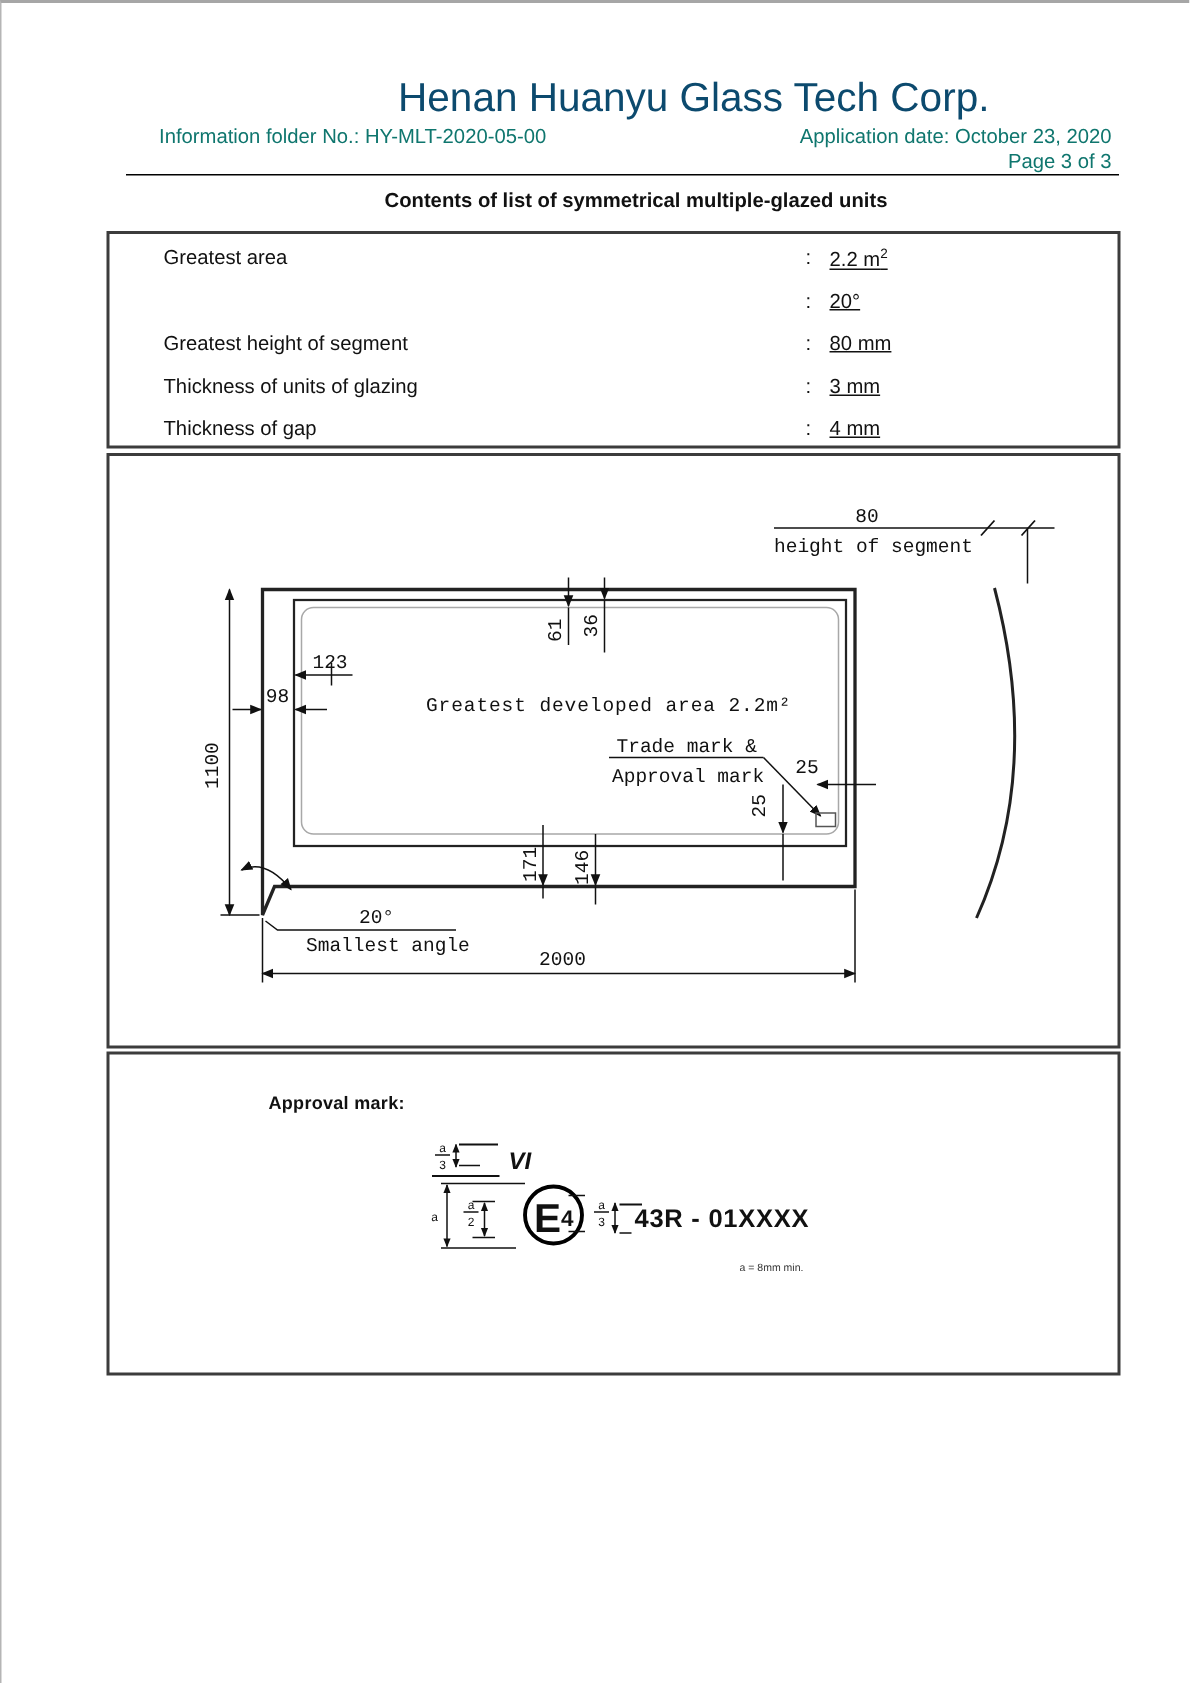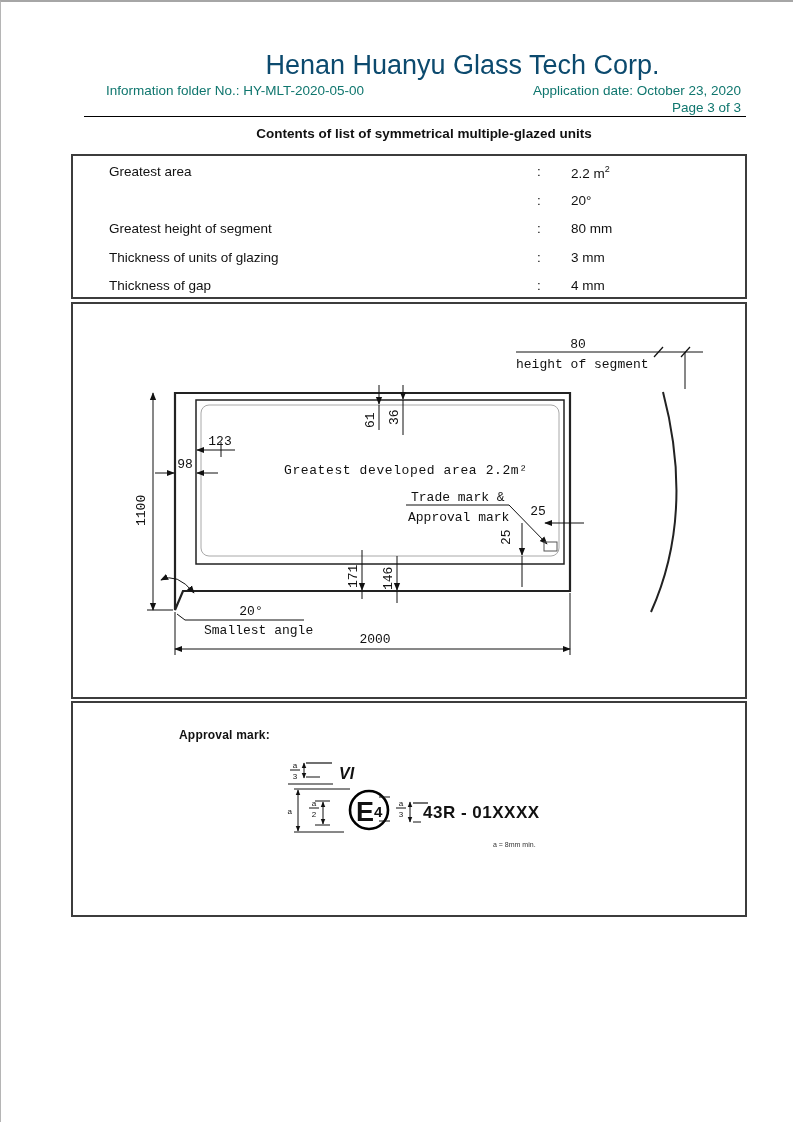--- a/index.html
+++ b/index.html
@@ -14,21 +14,21 @@
     top:48px;left:130px;width:663px;text-align:center;
     font-family:Liberation Sans, sans-serif;font-size:27px;color:#0c4a6e;
   }
   .hinfo{top:81px;font-size:13.5px;color:#0f766e;}
   .rule{top:114px;left:83px;width:662px;border-top:1.5px solid #000;height:0;}
   .subtitle{top:124px;left:53px;width:740px;text-align:center;font-size:13.5px;font-weight:bold;}
   .specbox{top:152px;left:70px;width:676px;height:145px;border:2px solid #3c3c3c;box-sizing:border-box;}
   .specrow{position:absolute;left:0;width:100%;height:17px;font-size:13.5px;margin-left:26px;}
   .specrow .lbl{position:absolute;left:10px;}
   .specrow .colon{position:absolute;left:438px;}
-  .specrow .val{position:absolute;left:472px;}
+  .specrow .val{position:absolute;left:454px;text-decoration:underline;}
   .specrow sup{font-size:9px;}
   .drawbox{top:300px;left:70px;width:676px;height:397px;border:2px solid #3c3c3c;box-sizing:border-box;}
   .appbox{top:699px;left:70px;width:676px;height:216px;border:2px solid #3c3c3c;box-sizing:border-box;}
   .appheading{position:absolute;left:106px;top:25px;font-size:12px;font-weight:bold;letter-spacing:.2px;}
   svg{position:absolute;left:0;top:0;}
   svg text{fill:#111;}
   .cad{font-family:"Liberation Mono",monospace;font-size:13px;}
   .em-tiny{font-family:"Liberation Sans",sans-serif;font-size:8px;}
   .em-note{font-family:"Liberation Sans",sans-serif;font-size:7px;fill:#333;}
 </style>

